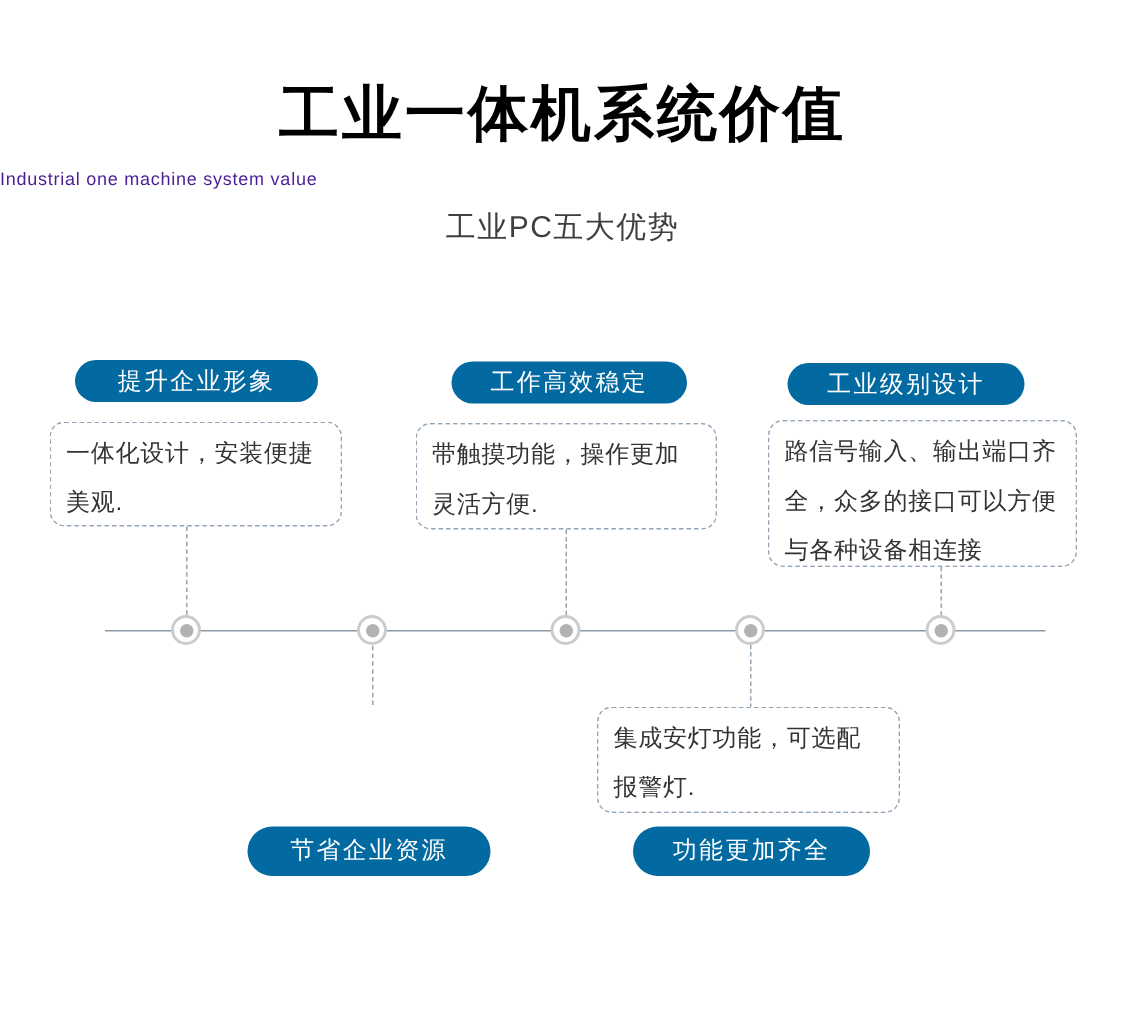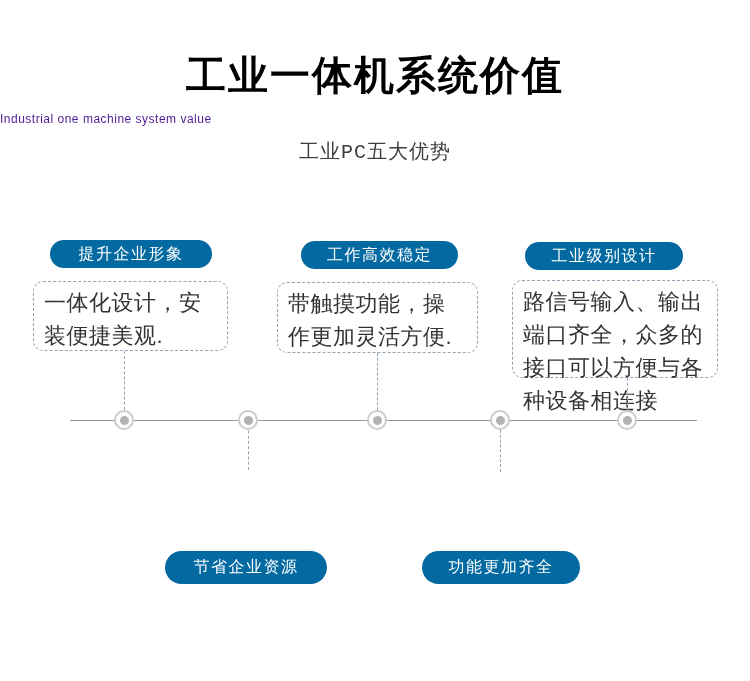--- a/index.html
+++ b/index.html
@@ -22,21 +22,20 @@
     position:absolute; top:112px; left:0; width:100%;
     text-align:left;
     font-size:12px; color:#4c1d95;
     letter-spacing:0.5px;
   }
   .tagline {
     position:absolute; top:138px; left:0; width:100%;
     text-align:center;
     font-size:20px; color:#3f3f3f;
     letter-spacing:1px;
-    font-family:Liberation Mono, monospace;
   }
   .badge {
     position:absolute;
     height:28px;
     background:#0369a1;
     border-radius:14px;
     color:#ffffff;
     font-size:16px;
     letter-spacing:1.5px;
     display:flex; align-items:center; justify-content:center;
@@ -45,21 +44,21 @@
   .badge.bottom {
     height:33px;
     border-radius:17px;
     font-family:Liberation Serif, serif;
   }
   .note-box {
     position:absolute;
     border:1px dashed #93a4b5;
     border-radius:10px;
     padding:4px 10px;
-    font-size:22px;
+    font-size:16px;
     line-height:33px;
     color:#333333;
     letter-spacing:0.5px;
     background:#ffffff;
   }
   .connector {
     position:absolute;
     width:0;
     border-left:1px dashed #93a4b5;
   }
@@ -144,17 +143,18 @@
   <div class="dot dot-3">
       <div class="dot-core"></div>
     </div>
   <div class="dot dot-4">
       <div class="dot-core"></div>
     </div>
   <div class="dot dot-5">
       <div class="dot-core"></div>
     </div>
 
+  <div class="note-box box-5">集成安灯功能，可选配报警灯.</div>
 
   <div class="badge bottom badge-4">节省企业资源</div>
   <div class="badge bottom badge-5">功能更加齐全</div>
 
 </div>
 
 </body></html>

